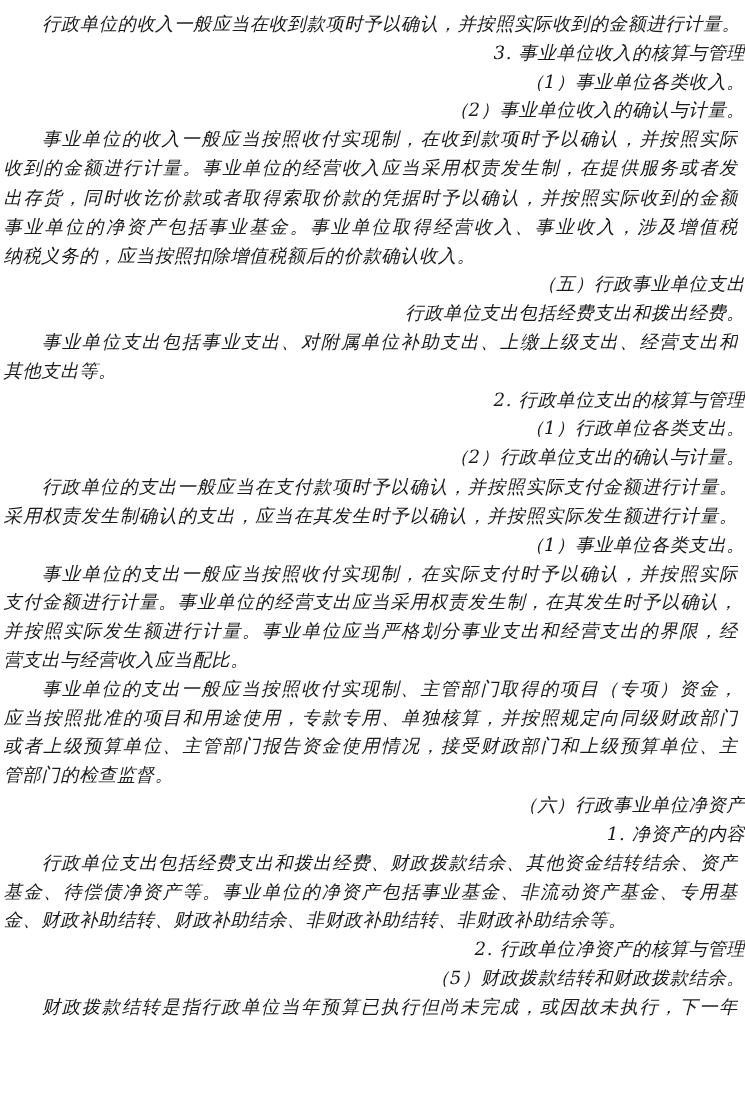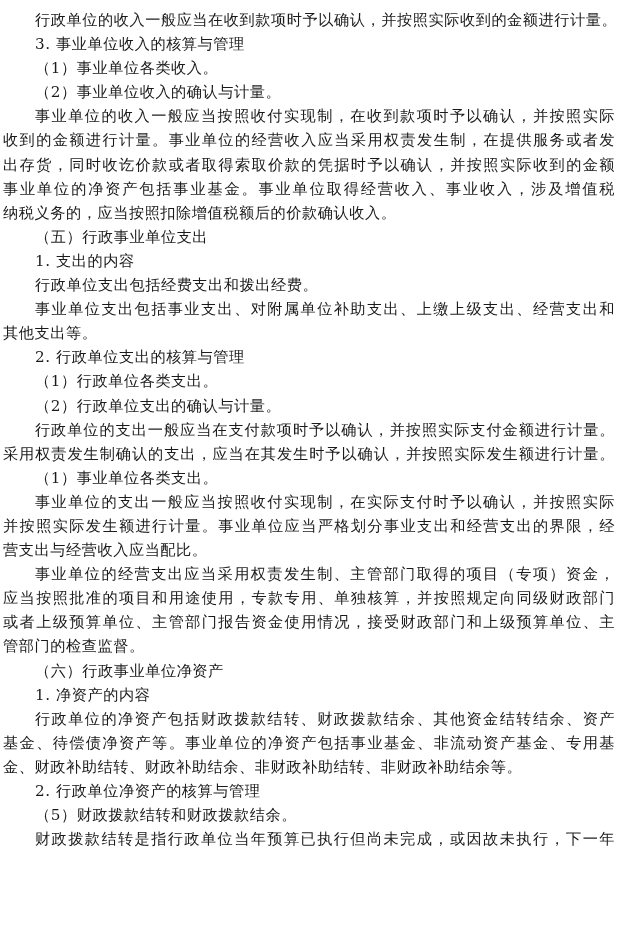--- a/index.html
+++ b/index.html
@@ -1,66 +1,66 @@
 <!DOCTYPE html>
 <html><head>
 <meta charset="utf-8">
 <style>
   html, body { margin: 0; padding: 0; background: #ffffff; }
   body {
     width: 621px; height: 925px; overflow: hidden;
     font-family: "DejaVu Serif", "Liberation Serif", serif;
     color: #1a1a1a;
   }
-  .page { position: relative; width: 621px; height: 925px; padding-top: 8px; box-sizing: border-box; }
+  .page { position: relative; width: 621px; height: 925px; padding-top: 8px; box-sizing: border-box; font-style: italic; }
   .line {
     font-size: 15.2px;
     line-height: 24.1px;
     height: 24.1px;
     white-space: nowrap;
     overflow: hidden;
     letter-spacing: 0.55px;
   }
-  .ind { padding-left: 35px; }
+  .ind { padding-left: 35px; text-align: right; }
   .flush { padding-left: 3px; }
   .just { text-align: justify; text-align-last: justify; width: 612px; }
   .ind.just { width: 580px; }
 </style>
 </head>
 <body>
 
 <div class="page" id="page">
     <div class="line ind just">行政单位的收入一般应当在收到款项时予以确认，并按照实际收到的金额进行计量。</div>
     <div class="line ind">3. 事业单位收入的核算与管理</div>
     <div class="line ind">（1）事业单位各类收入。</div>
     <div class="line ind">（2）事业单位收入的确认与计量。</div>
     <div class="line ind just">事业单位的收入一般应当按照收付实现制，在收到款项时予以确认，并按照实际</div>
     <div class="line flush just">收到的金额进行计量。事业单位的经营收入应当采用权责发生制，在提供服务或者发</div>
     <div class="line flush just">出存货，同时收讫价款或者取得索取价款的凭据时予以确认，并按照实际收到的金额</div>
     <div class="line flush just">事业单位的净资产包括事业基金。事业单位取得经营收入、事业收入，涉及增值税</div>
     <div class="line flush">纳税义务的，应当按照扣除增值税额后的价款确认收入。</div>
     <div class="line ind">（五）行政事业单位支出</div>
-    <div class="line ind">1. 支出的内容</div>
     <div class="line ind">行政单位支出包括经费支出和拨出经费。</div>
     <div class="line ind just">事业单位支出包括事业支出、对附属单位补助支出、上缴上级支出、经营支出和</div>
     <div class="line flush">其他支出等。</div>
     <div class="line ind">2. 行政单位支出的核算与管理</div>
     <div class="line ind">（1）行政单位各类支出。</div>
     <div class="line ind">（2）行政单位支出的确认与计量。</div>
     <div class="line ind just">行政单位的支出一般应当在支付款项时予以确认，并按照实际支付金额进行计量。</div>
     <div class="line flush just">采用权责发生制确认的支出，应当在其发生时予以确认，并按照实际发生额进行计量。</div>
     <div class="line ind">（1）事业单位各类支出。</div>
     <div class="line ind just">事业单位的支出一般应当按照收付实现制，在实际支付时予以确认，并按照实际</div>
+    <div class="line flush just">支付金额进行计量。事业单位的经营支出应当采用权责发生制，在其发生时予以确认，</div>
     <div class="line flush just">并按照实际发生额进行计量。事业单位应当严格划分事业支出和经营支出的界限，经</div>
     <div class="line flush">营支出与经营收入应当配比。</div>
-    <div class="line ind just">事业单位的经营支出应当采用权责发生制、主管部门取得的项目（专项）资金，</div>
+    <div class="line ind just">事业单位的支出一般应当按照收付实现制、主管部门取得的项目（专项）资金，</div>
     <div class="line flush just">应当按照批准的项目和用途使用，专款专用、单独核算，并按照规定向同级财政部门</div>
     <div class="line flush just">或者上级预算单位、主管部门报告资金使用情况，接受财政部门和上级预算单位、主</div>
     <div class="line flush">管部门的检查监督。</div>
     <div class="line ind">（六）行政事业单位净资产</div>
     <div class="line ind">1. 净资产的内容</div>
-    <div class="line ind just">行政单位的净资产包括财政拨款结转、财政拨款结余、其他资金结转结余、资产</div>
+    <div class="line ind just">行政单位支出包括经费支出和拨出经费、财政拨款结余、其他资金结转结余、资产</div>
     <div class="line flush just">基金、待偿债净资产等。事业单位的净资产包括事业基金、非流动资产基金、专用基</div>
     <div class="line flush">金、财政补助结转、财政补助结余、非财政补助结转、非财政补助结余等。</div>
     <div class="line ind">2. 行政单位净资产的核算与管理</div>
     <div class="line ind">（5）财政拨款结转和财政拨款结余。</div>
     <div class="line ind just">财政拨款结转是指行政单位当年预算已执行但尚未完成，或因故未执行，下一年</div>
   </div>
 
 </body></html>

